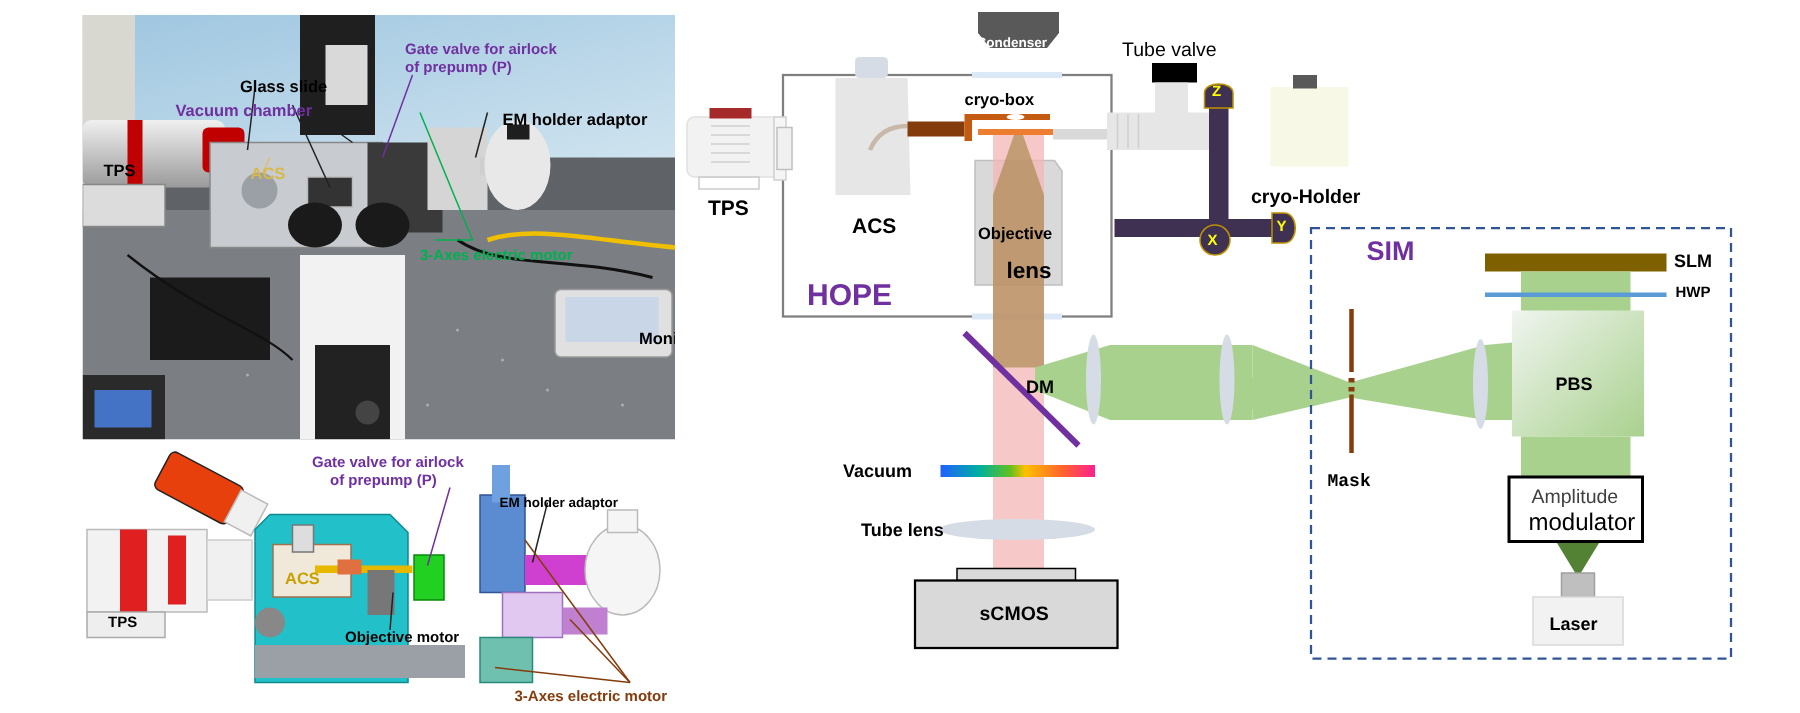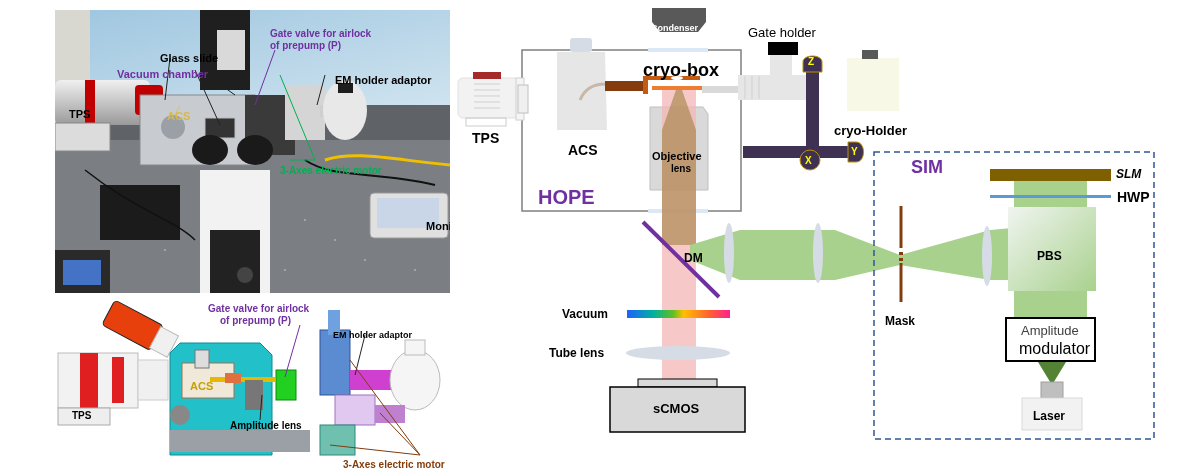--- a/index.html
+++ b/index.html
@@ -136,21 +136,21 @@
     <line x1="230" y1="125" x2="232" y2="100" stroke="#222" stroke-width="1"></line>
     <line x1="320" y1="65" x2="390" y2="160" stroke="#843c0c" stroke-width="1"></line>
     <line x1="350" y1="118" x2="390" y2="160" stroke="#843c0c" stroke-width="1"></line>
     <line x1="300" y1="150" x2="390" y2="160" stroke="#843c0c" stroke-width="1"></line>
   </svg>
   <span class="lbl" style="left:42px;top:115px;font-size:10px;color:#000;">TPS</span>
   <span class="lbl" style="left:178px;top:8px;font-size:10px;color:#7030a0;">Gate valve for airlock</span>
   <span class="lbl" style="left:190px;top:20px;font-size:10px;color:#7030a0;">of prepump (P)</span>
   <span class="lbl" style="left:303px;top:36px;font-size:9px;color:#000;">EM holder adaptor</span>
   <span class="lbl" style="left:160px;top:85px;font-size:11px;color:#c8a000;">ACS</span>
-  <span class="lbl" style="left:200px;top:125px;font-size:10px;color:#000;">Amplitude lens</span>
+  <span class="lbl" style="left:200px;top:125px;font-size:10px;color:#000;">Objective motor</span>
   <span class="lbl" style="left:313px;top:164px;font-size:10px;color:#843c0c;">3-Axes electric motor</span>
 </div>
 
 <svg width="1200" height="475" style="pointer-events:none;">
 
   <rect x="522" y="50" width="219" height="161" fill="none" stroke="#7f7f7f" stroke-width="1.5"></rect>
 
   <rect x="648" y="48" width="60" height="4" fill="#dbe8f5"></rect>
   <rect x="648" y="209" width="60" height="4" fill="#dbe8f5"></rect>
 
@@ -262,35 +262,35 @@
 
   <rect x="1006" y="318" width="89" height="43" fill="#ffffff" stroke="#000" stroke-width="2"></rect>
   <polygon points="1038,362 1066,362 1052,385" fill="#548235"></polygon>
   <rect x="1041" y="382" width="22" height="16" fill="#bfbfbf" stroke="#a0a0a0"></rect>
   <rect x="1022" y="398" width="60" height="32" fill="#f2f2f2" stroke="#d9d9d9"></rect>
 </svg>
 
 <span class="lbl" style="left:651px;top:14px;font-size:9px;color:#fff;margin-top:10px;">Condenser</span>
 <span class="lbl" style="left:472px;top:131px;font-size:14px;color:#000;">TPS</span>
 <span class="lbl" style="left:568px;top:143px;font-size:14px;color:#000;">ACS</span>
-<span class="lbl" style="left:643px;top:61px;font-size:18px;color:#000;">cryo-box</span>
+<span class="lbl" style="left:643px;top:61px;font-size:11px;color:#000;">cryo-box</span>
 <span class="lbl" style="left:652px;top:150px;font-size:11px;color:#000;">Objective</span>
-<span class="lbl" style="left:671px;top:163px;font-size:10px;color:#000;">lens</span>
+<span class="lbl" style="left:671px;top:173px;font-size:15px;color:#000;">lens</span>
 <span class="lbl" style="left:538px;top:186px;font-size:20px;color:#7030a0;">HOPE</span>
-<span class="lbl" style="left:748px;top:26px;font-size:13px;color:#000;font-weight:normal;">Gate holder</span>
+<span class="lbl" style="left:748px;top:26px;font-size:13px;color:#000;font-weight:normal;">Tube valve</span>
 <span class="lbl" style="left:834px;top:124px;font-size:13px;color:#000;text-align:center;">cryo-Holder</span>
 <span class="lbl" style="left:808px;top:56px;font-size:10px;color:#ffff00;">Z</span>
 <span class="lbl" style="left:805px;top:155px;font-size:10px;color:#ffff00;">X</span>
 <span class="lbl" style="left:851px;top:146px;font-size:10px;color:#ffff00;">Y</span>
 
 <span class="lbl" style="left:640px;top:252px;font-size:12px;color:#000;padding-left:44px;">DM</span>
 <span class="lbl" style="left:562px;top:308px;font-size:12px;color:#000;">Vacuum</span>
-<span class="lbl" style="left:549px;top:347px;font-size:12px;color:#000;">Tube lens</span>
+<span class="lbl" style="left:574px;top:347px;font-size:12px;color:#000;">Tube lens</span>
 <span class="lbl" style="left:653px;top:402px;font-size:13px;color:#000;">sCMOS</span>
 
 <span class="lbl" style="left:885px;top:158px;font-size:18px;color:#7030a0;margin-left:26px;">SIM</span>
-<span class="lbl" style="left:1116px;top:168px;font-size:12px;color:#000;font-style:italic;">SLM</span>
-<span class="lbl" style="left:1117px;top:190px;font-size:14px;color:#000;">HWP</span>
+<span class="lbl" style="left:1116px;top:168px;font-size:12px;color:#000;">SLM</span>
+<span class="lbl" style="left:1117px;top:190px;font-size:10px;color:#000;">HWP</span>
 <span class="lbl" style="left:1037px;top:250px;font-size:12px;color:#000;">PBS</span>
-<span class="lbl" style="left:885px;top:315px;font-size:12px;color:#000;">Mask</span>
+<span class="lbl" style="left:885px;top:315px;font-size:12px;color:#000;font-family:Liberation Mono, monospace;">Mask</span>
 <span class="lbl" style="left:1021px;top:324px;font-size:13px;color:#404040;font-weight:normal;">Amplitude</span>
 <span class="lbl" style="left:1019px;top:340px;font-size:16px;color:#000;font-weight:normal;">modulator</span>
 <span class="lbl" style="left:1033px;top:410px;font-size:12px;color:#000;">Laser</span>
 
 </body></html>

